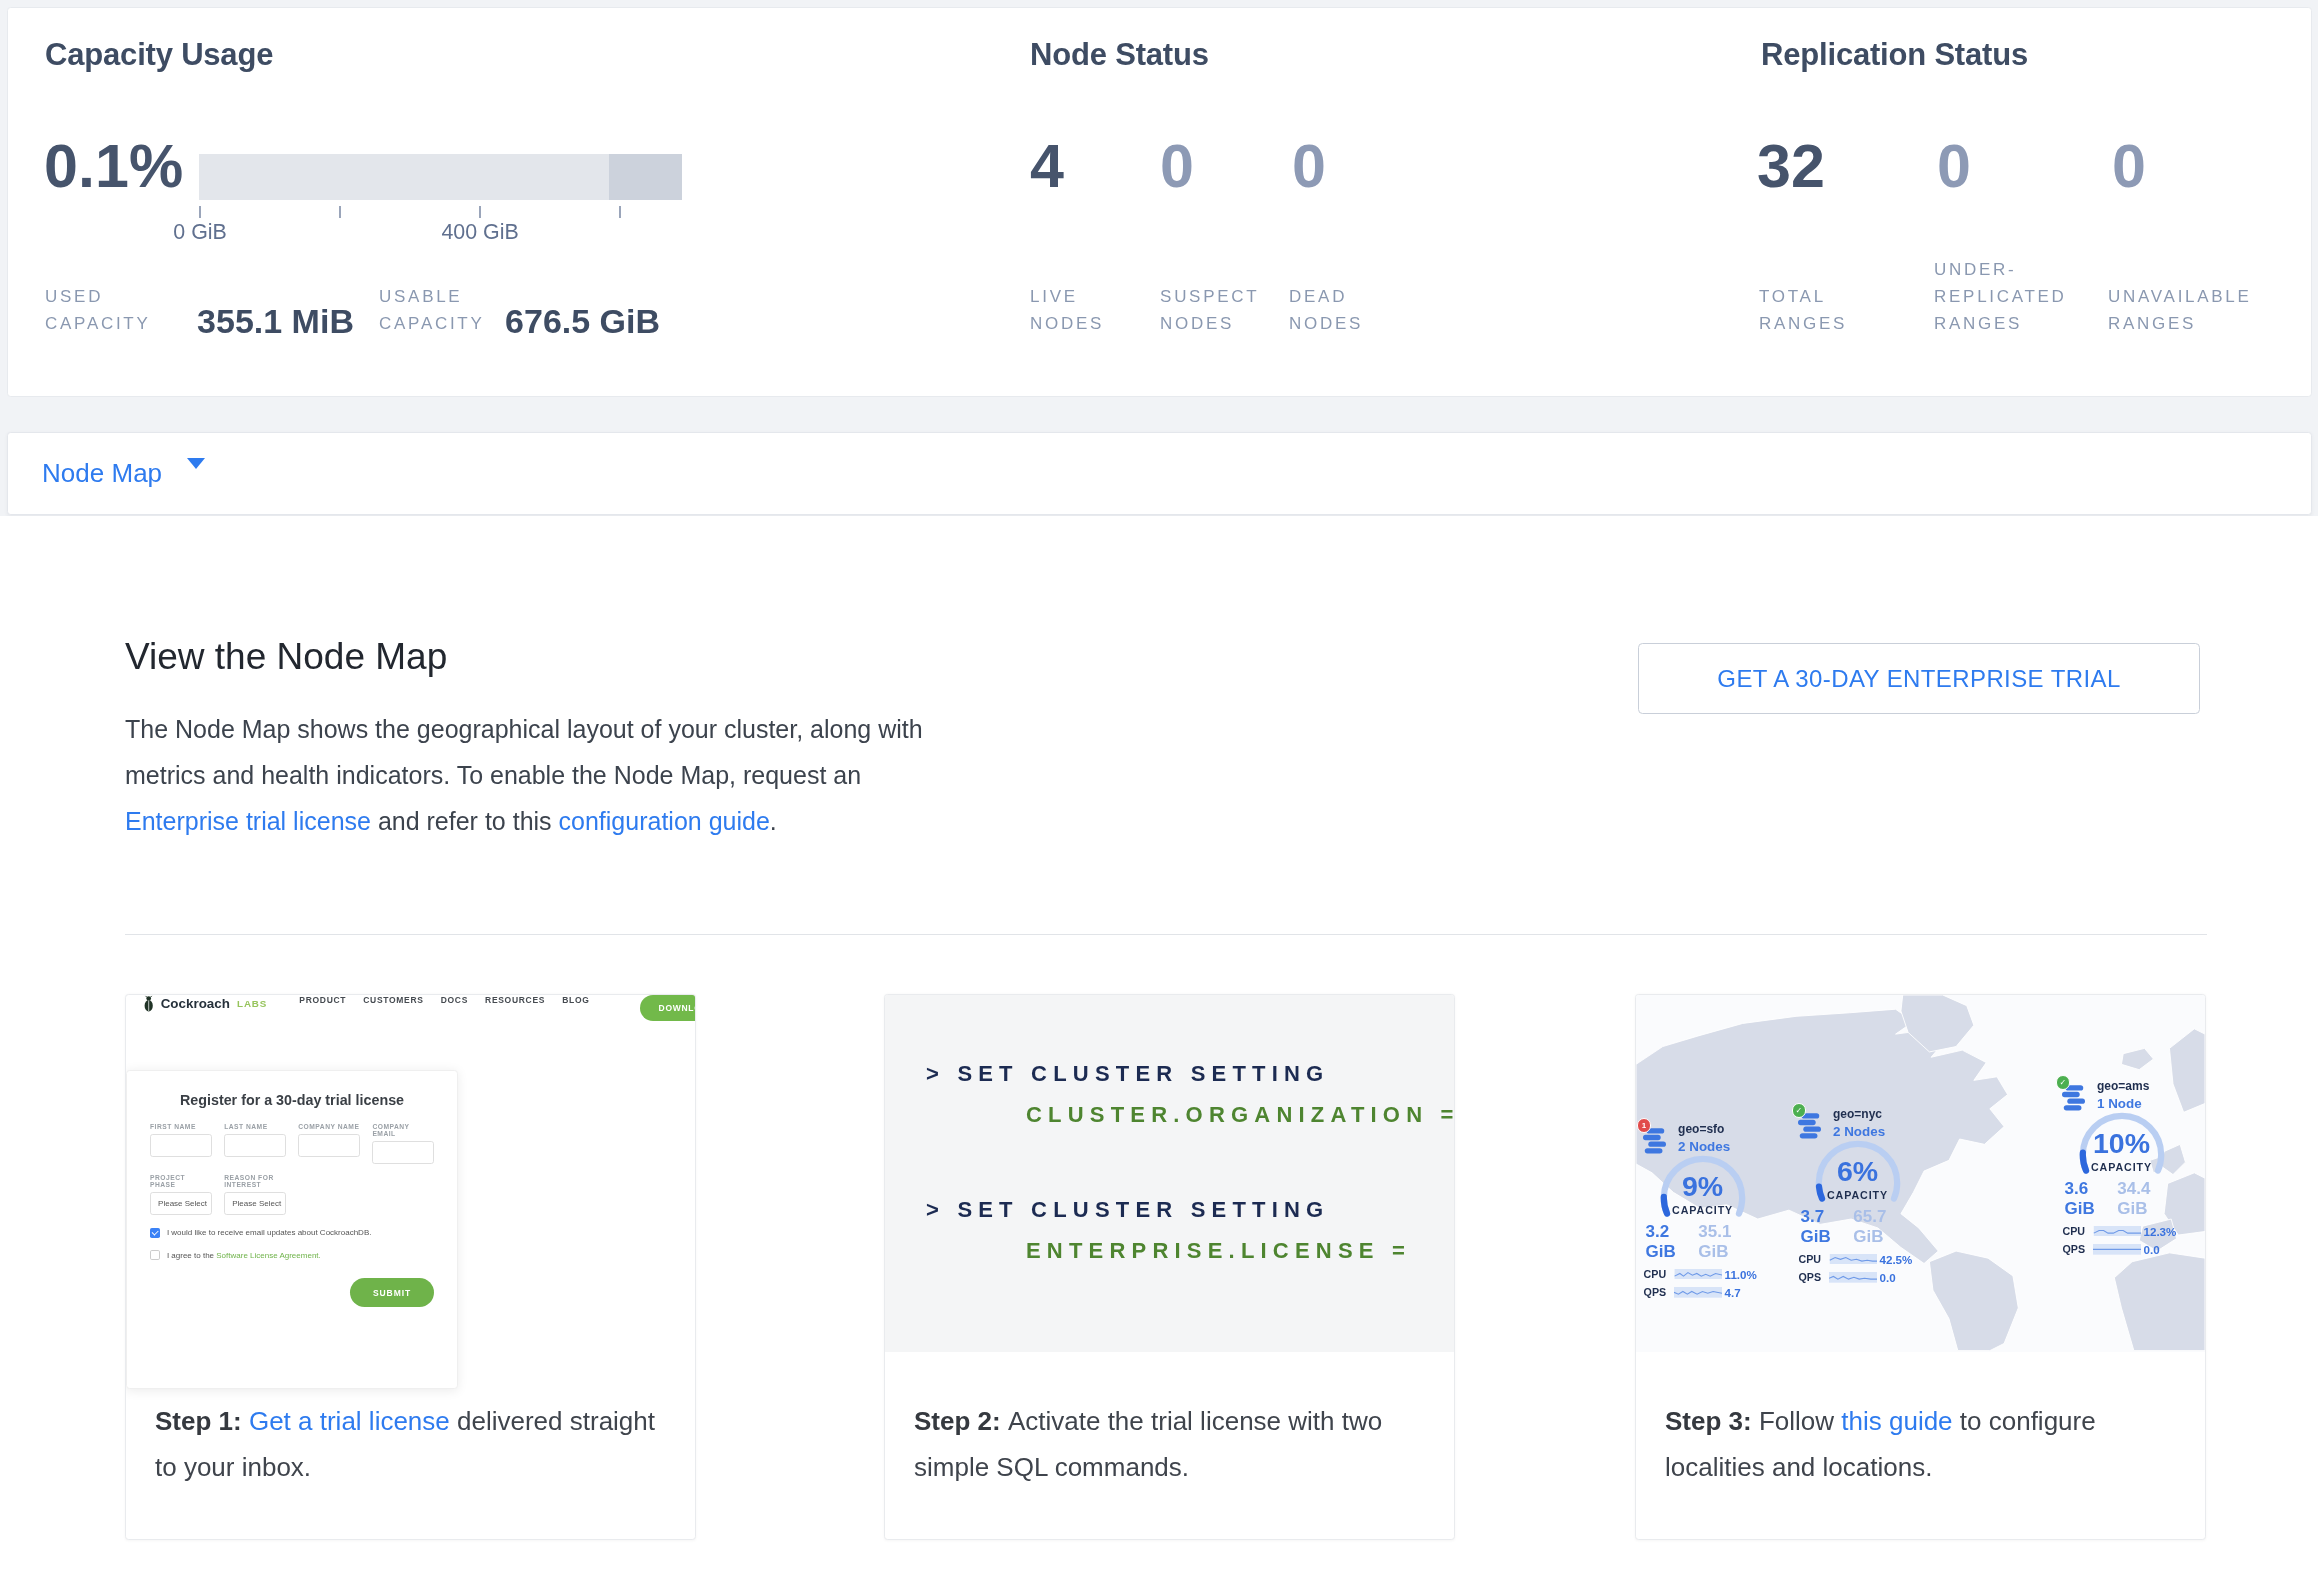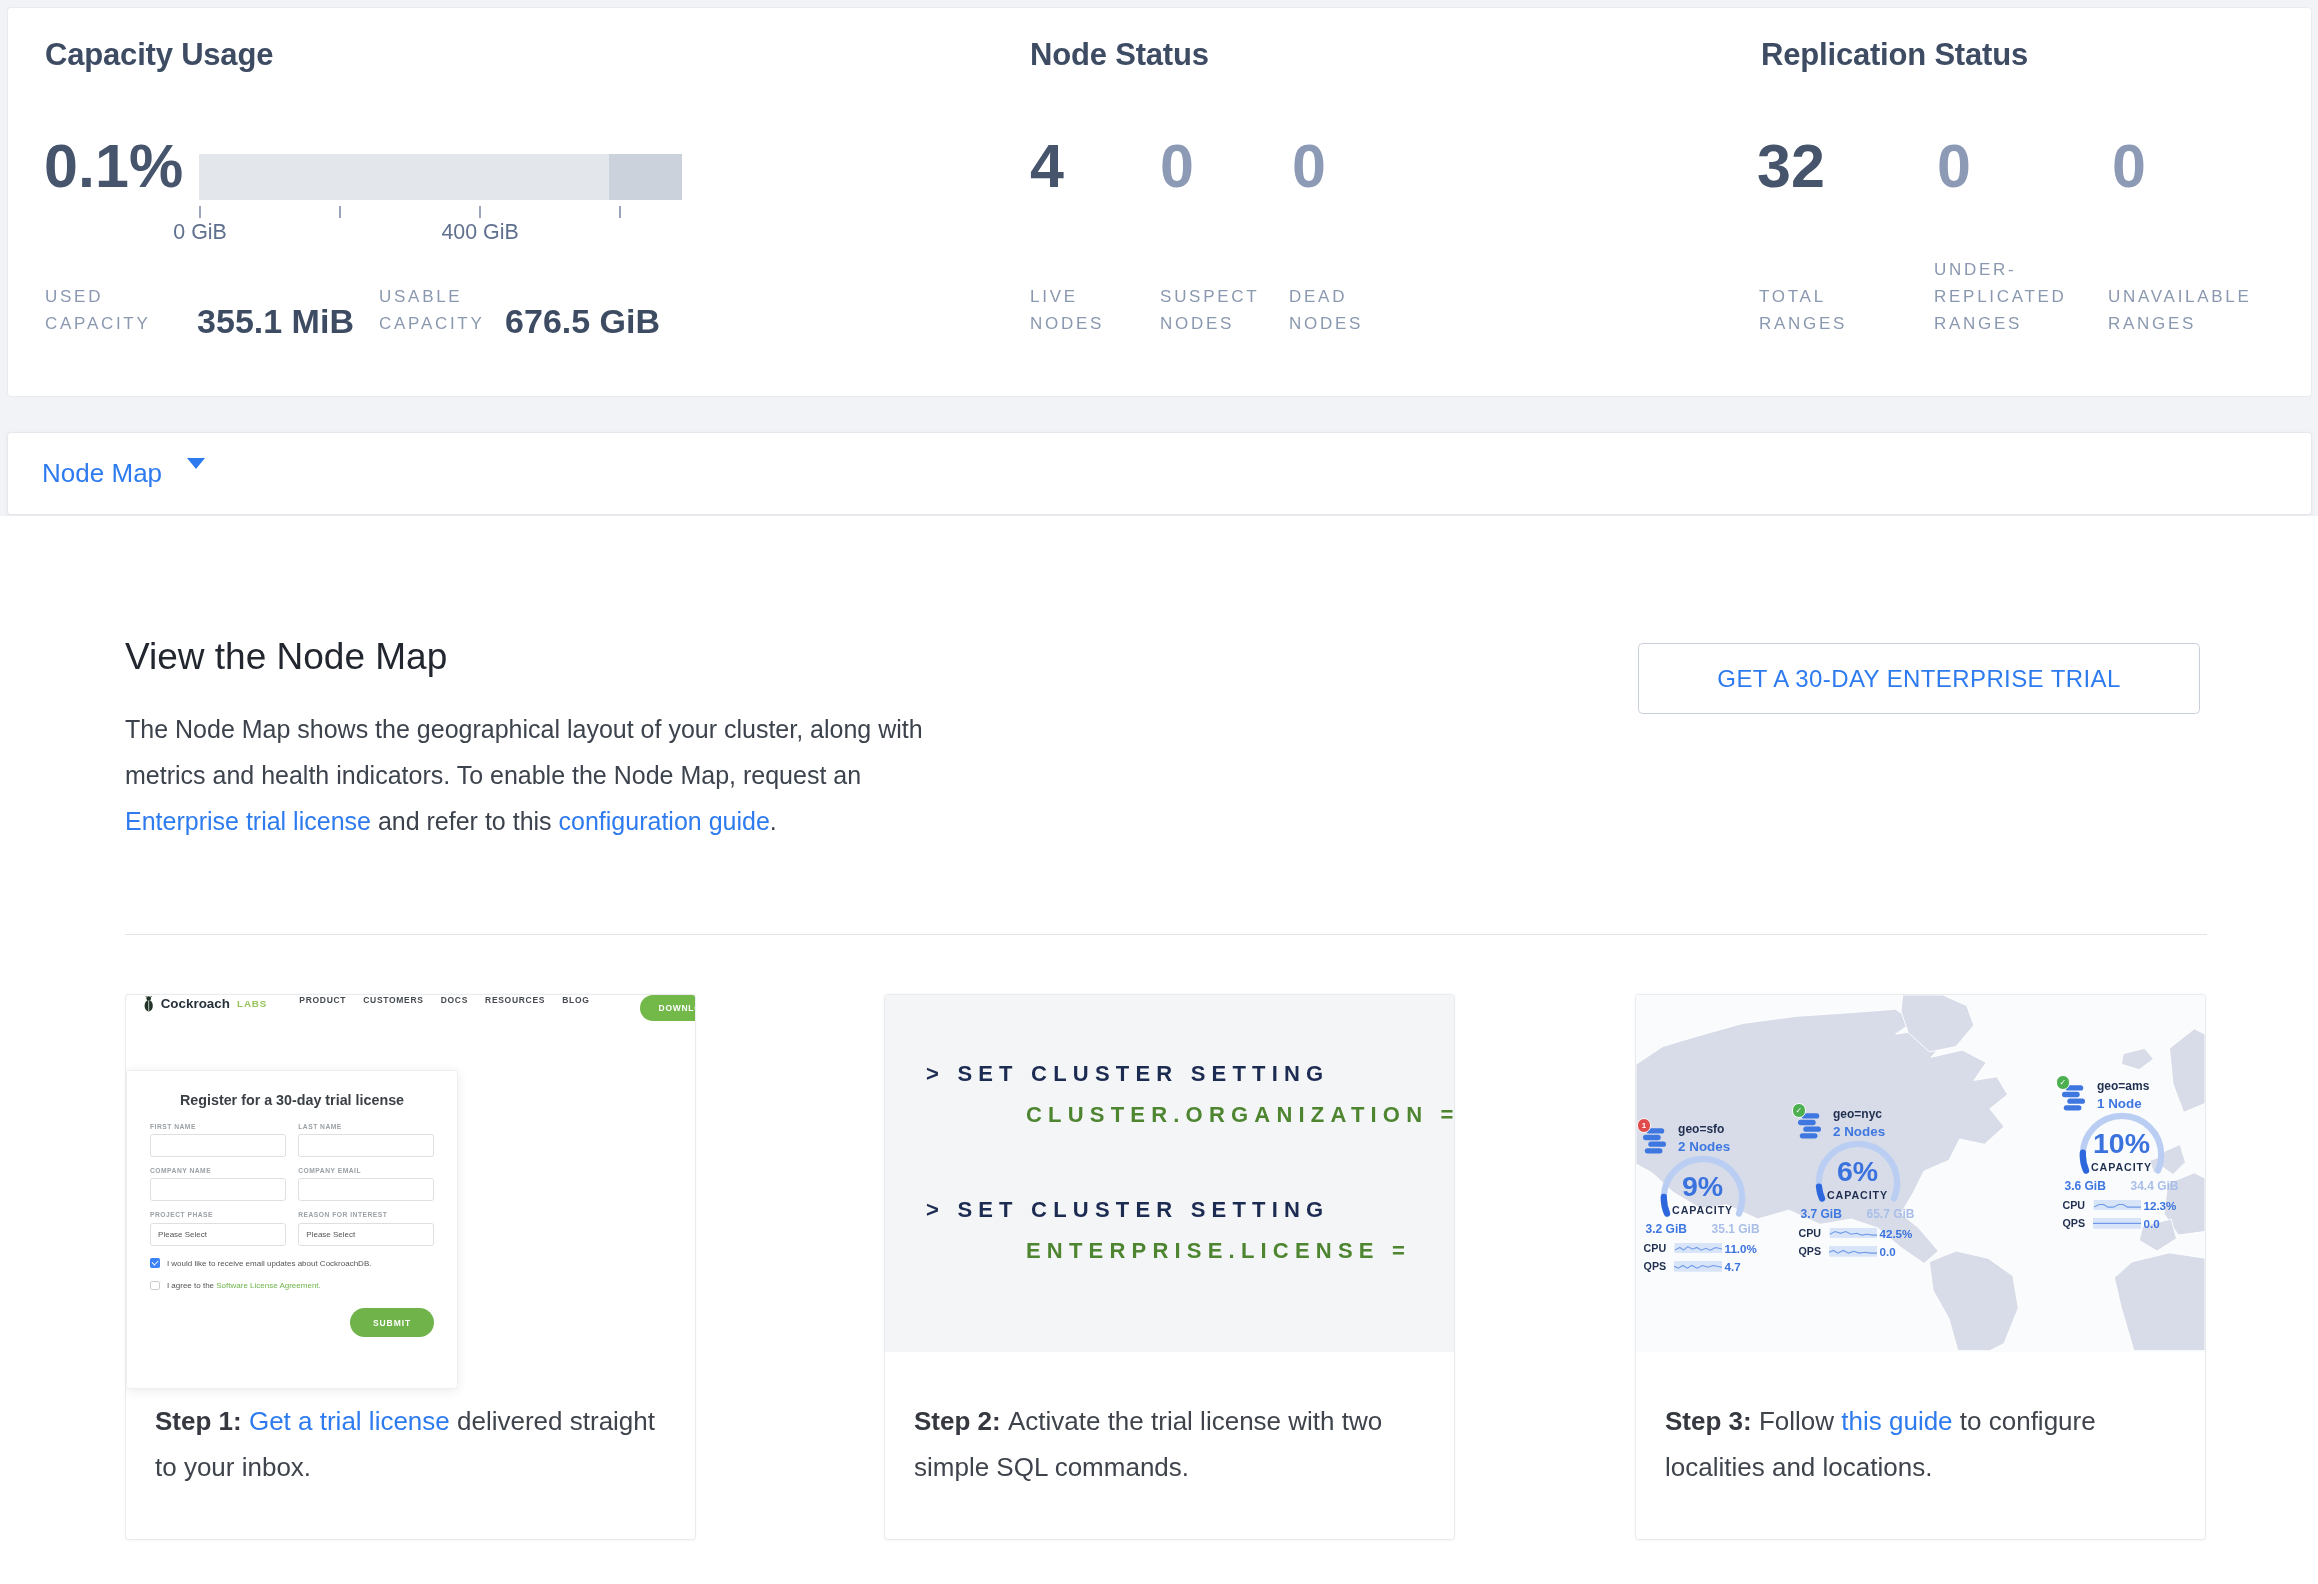--- a/index.html
+++ b/index.html
@@ -81,21 +81,21 @@
   .dl-btn {
     margin-left:18px; background:#72b94a; color:#fff; font-size:8.5px; font-weight:700;
     letter-spacing:0.7px; padding:8px 19px; border-radius:891px;
   }
   .site-body { position:absolute; top:52px; left:0; right:0; height:349px; display:flex; justify-content:flex-start; }
   .mini-form {
     margin-top:23px; width:332px; background:#fff; border:0.9px solid #efefef; border-radius:3.6px;
     box-shadow:0 1.8px 10.7px rgba(0,0,0,.08); padding:21.4px 23px 18px; height:319px;
   }
   .mini-form-title { text-align:center; font-size:14.3px; font-weight:700; color:#3a3f45; }
-  .mini-grid { margin-top:14.3px; display:grid; grid-template-columns:1fr 1fr; column-gap:12.5px; row-gap:9.8px; }
+  .mini-grid { margin-top:14.3px; display:grid; grid-template-columns:1fr 1fr 1fr 1fr; column-gap:12.5px; row-gap:9.8px; }
   .mini-label { font-size:6.7px; font-weight:700; letter-spacing:0.5px; color:#9aa0a6; margin-bottom:4.5px; }
   .mini-input { height:23px; border:0.9px solid #dfdfdf; border-radius:2.7px; background:#fff;
     font-size:8px; color:#555; display:flex; align-items:center; padding-left:7.1px; }
   .mini-check-row { margin-top:12.5px; display:flex; align-items:center; gap:7.1px; }
   .mini-check { width:9.8px; height:9.8px; border-radius:1.8px; flex:0 0 auto; position:relative; }
   .mini-check.checked { background:#3b82f6; }
   .mini-check.checked::after {
     content:""; position:absolute; left:1.8px; top:2.2px; width:5.3px; height:2.7px;
     border-left:1.3px solid #fff; border-bottom:1.3px solid #fff; transform:rotate(-45deg);
   }
@@ -128,21 +128,21 @@
   }
   .badge.warn { background:#e14b4b; }
   .badge.ok { background:#4caf50; }
   .loc-name { font-size:12px; font-weight:700; color:#1f2e4f; }
   .loc-nodes { font-size:13.4px; font-weight:700; color:#3e77e0; margin-top:2.7px; }
   .loc-gauge { position:relative; width:98px; height:70px; margin:-14.3px auto 0; z-index:1; }
   .ring-bg { stroke:#b9cef2; }
   .ring-fg { stroke:#2c67dd; }
   .pct { position:absolute; left:0; right:0; top:21.4px; text-align:center; font-size:28.5px; font-weight:700; color:#3a72de; }
   .capl { position:absolute; left:0; right:0; top:55px; text-align:center; font-size:10.7px; font-weight:700; letter-spacing:0.9px; color:#1f2e4f; }
-  .loc-gib { display:flex; justify-content:space-between; width:114px; margin:3.6px auto 0; font-size:12px; font-weight:700; }
+  .loc-gib { display:flex; justify-content:space-between; width:114px; margin:3.6px auto 0; font-size:17px; font-weight:700; }
   .gib-used { color:#3e77e0; } .gib-total { color:#a9bfe8; }
   .loc-metric { display:flex; align-items:center; gap:3px; width:118px; margin:5.3px auto 0; }
   .m-label { width:27px; font-size:10.7px; font-weight:700; color:#1f2e4f; }
   .m-value { font-size:11.6px; font-weight:700; color:#3a72de; }
   .loc-sfo { left:7.1px;  top:127px; }
   .loc-nyc { left:162px; top:112px; }
   .loc-ams { left:426px; top:84px; }
 </style>
 </head>
 <body>

